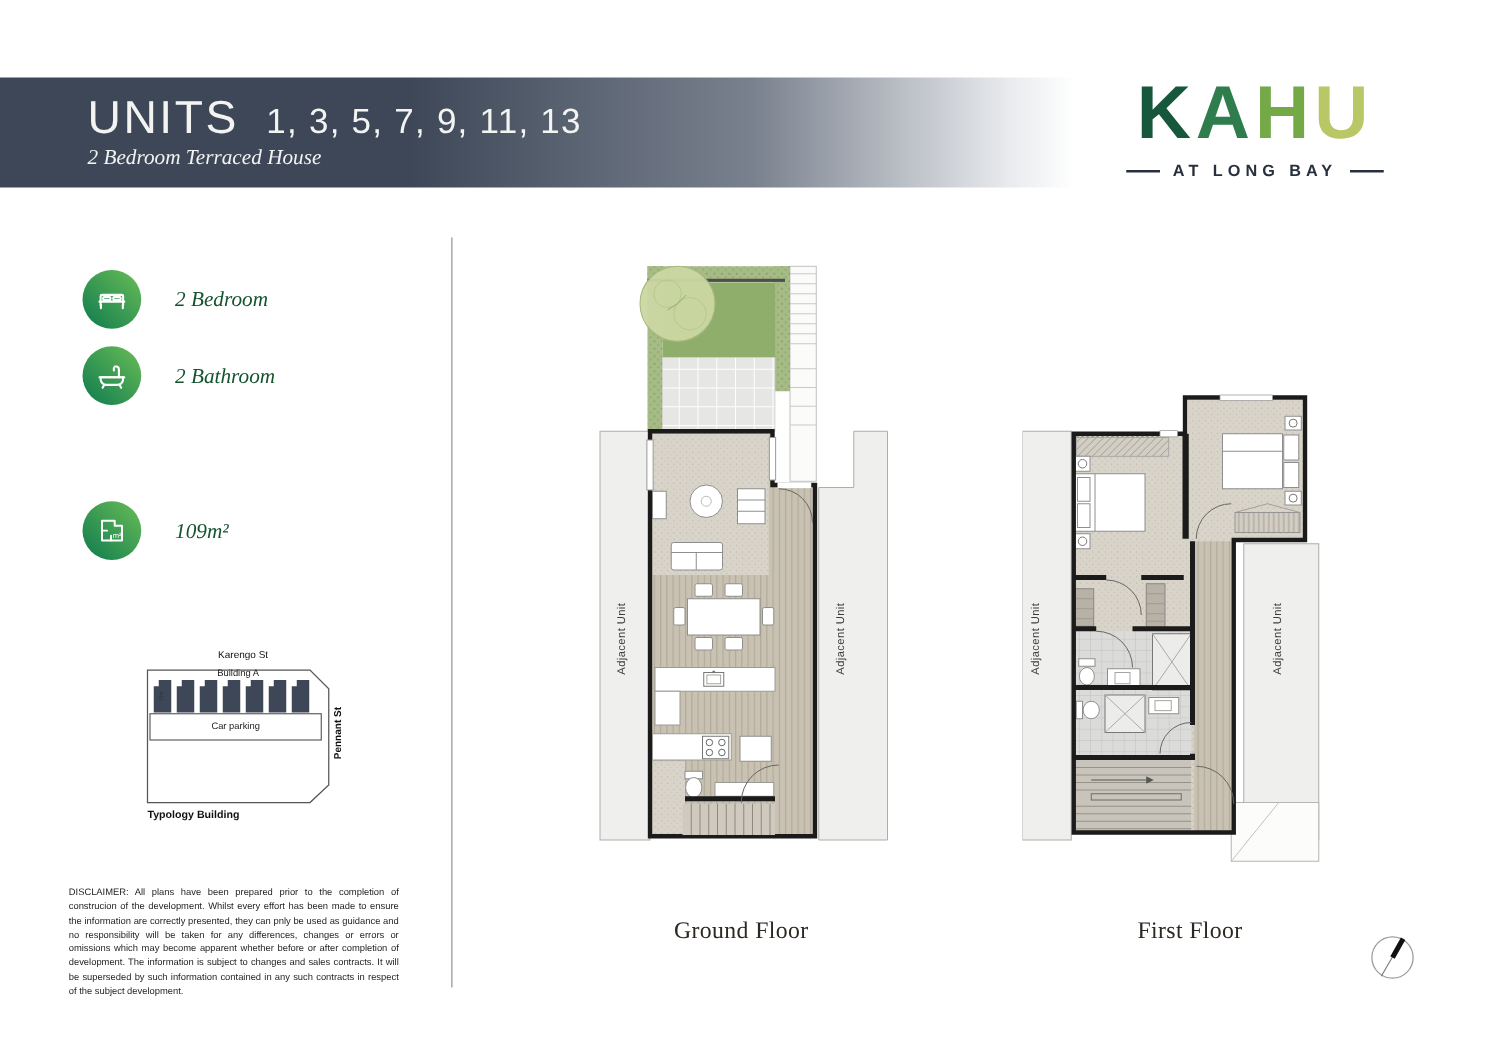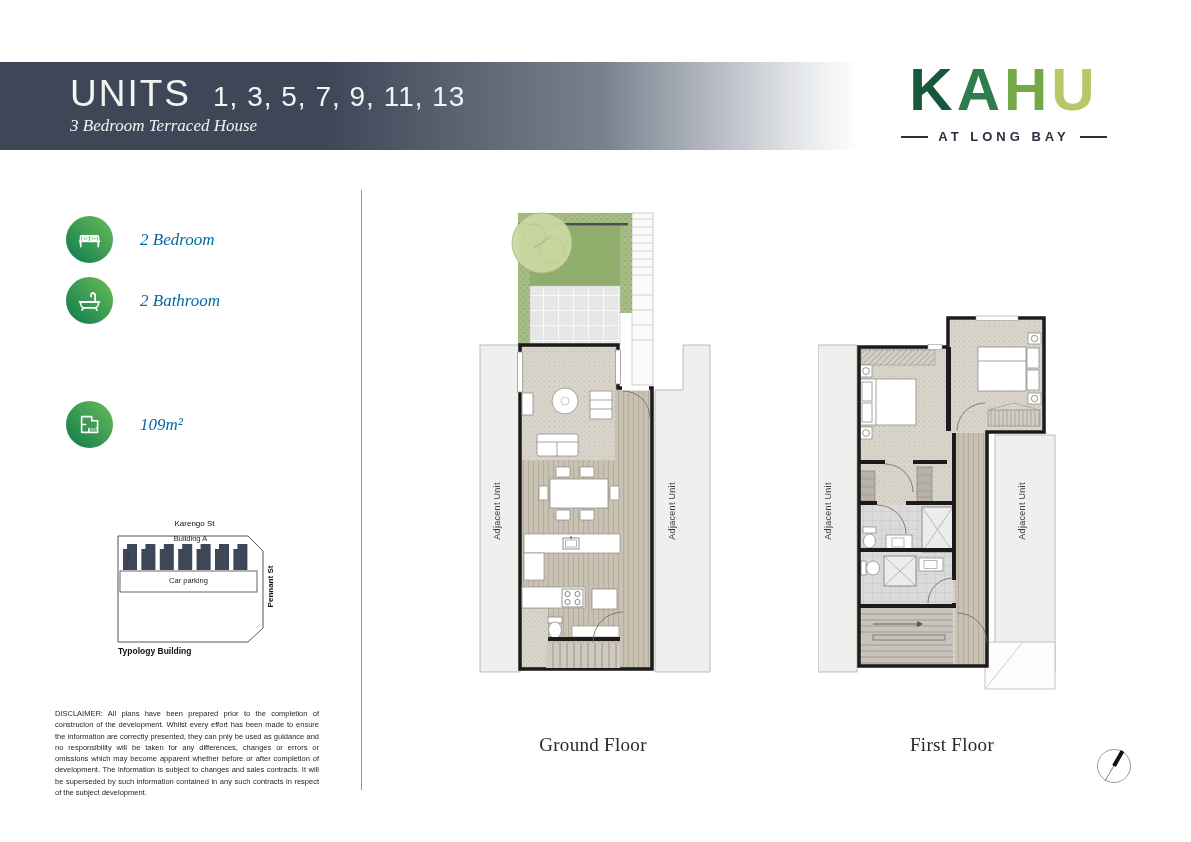--- a/index.html
+++ b/index.html
@@ -22,21 +22,21 @@
   .logo-tag-text{font-size:13px;font-weight:700;letter-spacing:4px;color:#27303c;}
   .tag-line{display:inline-block;width:27px;height:2px;background:#27303c;}
 
   
   .amenities{position:absolute;left:66px;top:216px;width:260px;height:250px;}
   .amen-row{position:absolute;left:0;display:flex;align-items:center;height:47px;}
   .amen-circle{width:47px;height:47px;border-radius:50%;
                background:linear-gradient(225deg,#6abd57 0%,#0d7a4e 100%);
                display:flex;align-items:center;justify-content:center;flex:0 0 auto;}
   .amen-label{margin-left:27px;font-family:"Liberation Serif",serif;font-style:italic;
-              font-size:17px;color:#0369a1;white-space:nowrap;}
+              font-size:17px;color:#14532d;white-space:nowrap;}
 
   
   .typology{position:absolute;left:110px;top:518px;width:180px;height:148px;font-family:"Liberation Sans",sans-serif;}
   .typo-label{position:absolute;color:#111;}
   .typo-street-top{left:12px;top:1px;width:145px;text-align:center;font-size:8px;font-weight:400;}
   .typo-building{left:8px;top:16px;width:145px;text-align:center;font-size:7.5px;color:#222;}
   .typo-sim{left:11px;top:35px;width:18px;height:8px;font-size:4.5px;color:#333;text-align:center;
             transform:rotate(-90deg);}
   .typo-carpark{left:10px;top:58px;width:137px;text-align:center;font-size:7.5px;color:#222;}
   .typo-street-right{left:135px;top:64px;width:50px;height:9px;text-align:center;font-size:8px;font-weight:700;
@@ -62,21 +62,21 @@
 <body>
 
 <div class="page">
 
   <div class="banner">
     <div class="banner-inner">
       <div class="title-row">
         <span class="units-word">UNITS</span>
         <span class="units-nums">1, 3, 5, 7, 9, 11, 13</span>
       </div>
-      <div class="banner-sub">3 Bedroom Terraced House</div>
+      <div class="banner-sub">2 Bedroom Terraced House</div>
     </div>
   </div>
 
   <div class="logo">
     <div class="logo-word">
       <span style="color: rgb(23, 88, 60);">K</span><span style="color: rgb(47, 125, 76);">A</span><span style="color: rgb(116, 169, 72);">H</span><span style="color: rgb(185, 199, 102);">U</span>
     </div>
     <div class="logo-tag">
       <span class="tag-line"></span>
       <span class="logo-tag-text">AT LONG BAY</span>

